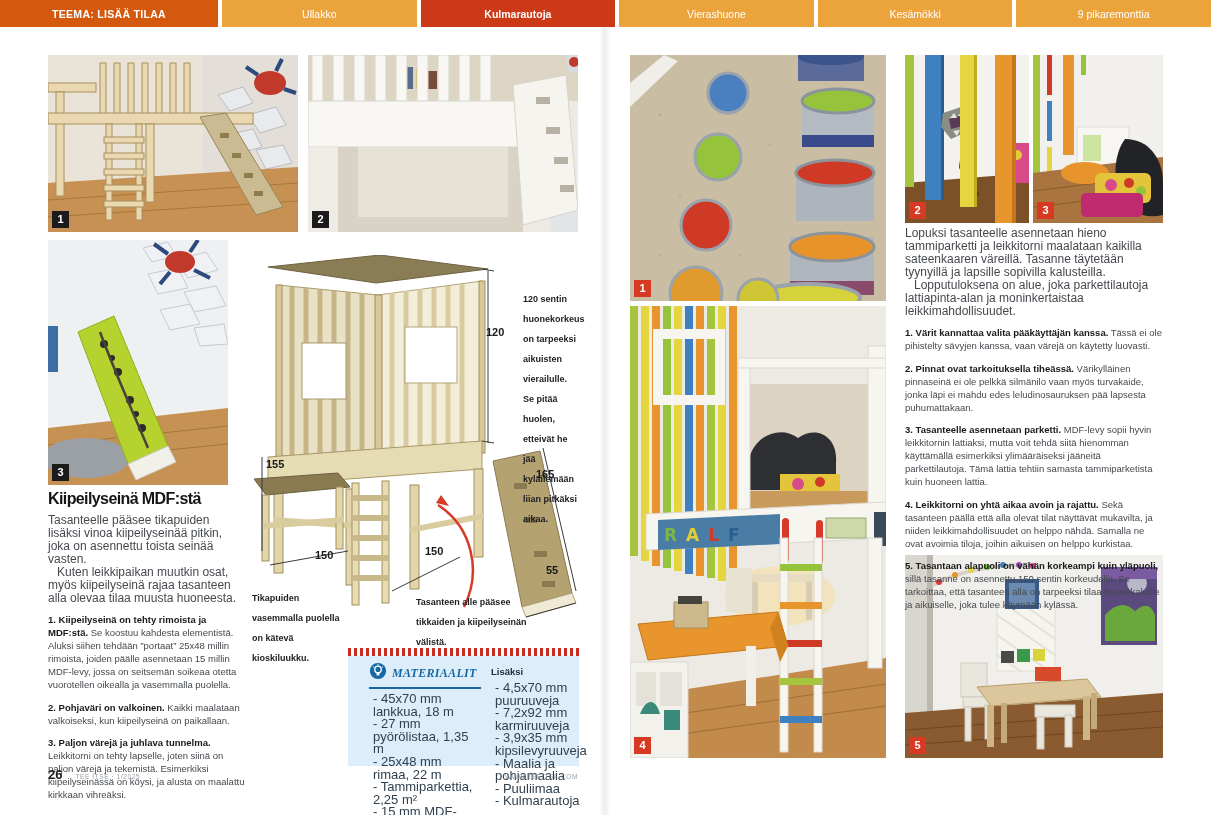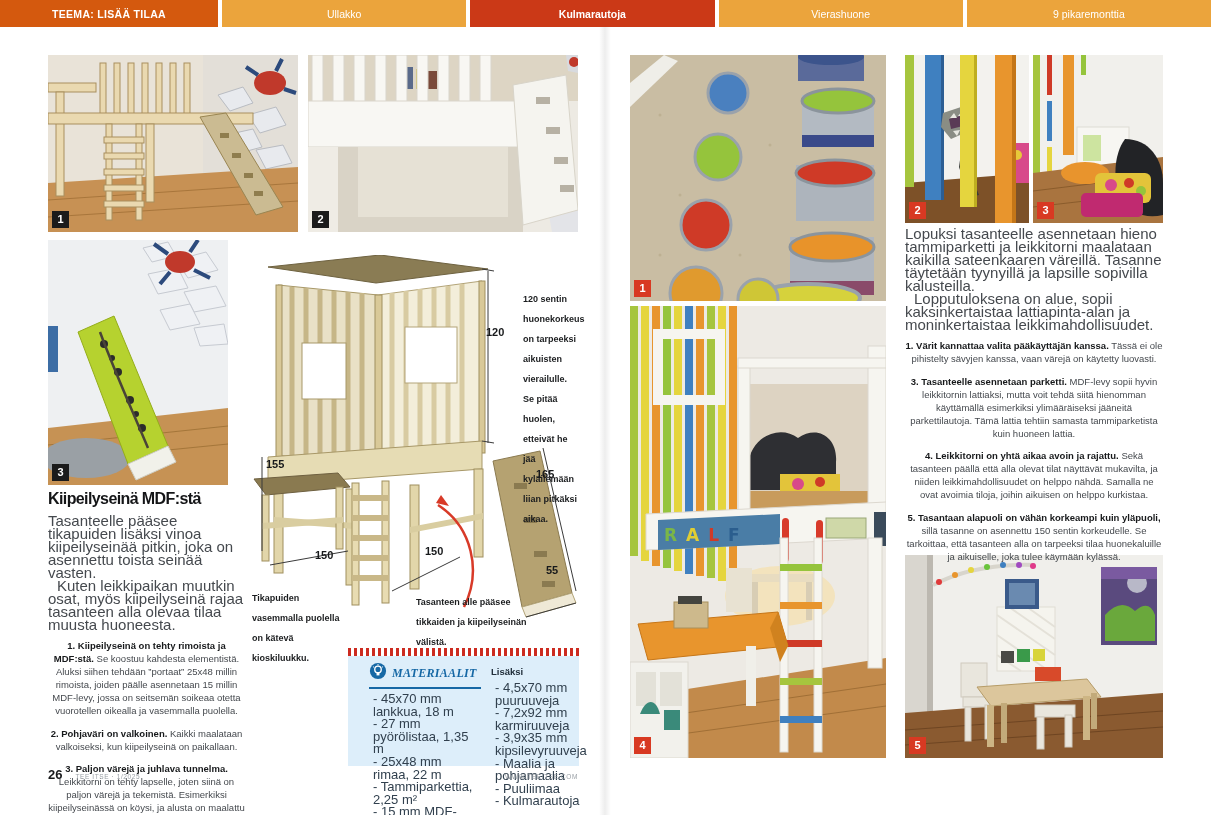--- a/index.html
+++ b/index.html
@@ -19,23 +19,23 @@
   figure.photo{position:absolute;margin:0;overflow:hidden;background:#eee;}
   figure.photo svg{display:block;width:100%;height:100%;}
   .badge{position:absolute;left:4px;bottom:4px;width:17px;height:17px;color:#fff;font-weight:bold;
          font-size:11px;display:flex;align-items:center;justify-content:center;line-height:1;}
   .badge.black{background:var(--badge-black,#1b1b1b);}
   .badge.red{background:var(--badge-red,#d83922);}
   
   .col{position:absolute;}
   h1.headline{margin:0 0 7px 0;font-size:16px;line-height:1.02;letter-spacing:-.6px;color:#141517;font-weight:bold;}
   h1.headline.big{font-size:21px;letter-spacing:-.8px;}
-  .body-p{margin:0;font-size:15px;line-height:13px;color:#45494e;}
+  .body-p{margin:0;font-size:12px;line-height:13px;color:#45494e;}
   .body-p.indent{text-indent:9px;}
-  .step{margin-top:8px;font-size:9.5px;line-height:13px;color:#45494e;text-align:center;}
+  .step{margin-top:8px;font-size:9.5px;line-height:13px;color:#45494e;}
   .step b{color:#17191b;}
   
   .diagram{position:absolute;left:250px;top:255px;width:330px;height:390px;}
   .dim{position:absolute;font-weight:bold;font-size:11px;color:#17191b;}
   .diag-note{position:absolute;font-weight:bold;font-size:9px;line-height:20px;color:#1b1d1f;}
   
   .materials{position:absolute;left:348px;top:648px;width:231px;height:118px;background:var(--materials-bg,#ddeefa);}
   .materials-stripe{height:8px;background:
      repeating-linear-gradient(90deg,var(--materials-stripe-red,#cc2b20) 0 3px,#fff 3px 6px);}
   .materials-inner{display:flex;padding:6px 8px 0 21px;gap:10px;}
@@ -65,20 +65,21 @@
 </head>
 <body>
 
 <div class="spread">
 
   <header class="nav">
     <div class="nav-theme">TEEMA: LISÄÄ TILAA</div>
     <div class="nav-tab">Ullakko</div>
     <div class="nav-tab active">Kulmarautoja</div>
     <div class="nav-tab">Vierashuone</div>
+    <div class="nav-tab">Kesämökki</div>
     <div class="nav-tab">9 pikaremonttia</div>
   </header>
 
   <div class="gutter"></div>
 
   <figure class="photo" style="left:48px;top:55px;width:250px;height:177px">
     <svg viewBox="0 0 250 177">
       <rect width="250" height="177" fill="#e9e3d8"></rect>
       <rect x="155" width="95" height="130" fill="#e3dfd8"></rect>
       <g stroke="#b9bcc2" stroke-width="1" fill="#e8eaee">
@@ -527,22 +528,23 @@
         <rect x="130" y="150" width="40" height="12"></rect>
           <rect x="132" y="162" width="7" height="32"></rect>
           <rect x="160" y="160" width="7" height="32"></rect>
       </g>
     </svg>
     <span class="badge red">5</span>
   </figure>
 
   <div class="col" style="left:905px;top:227px;width:258px">
     <p class="body-p">Lopuksi tasanteelle asennetaan hieno tammiparketti ja leikkitorni maalataan kaikilla sateenkaaren väreillä. Tasanne täytetään tyynyillä ja lapsille sopivilla kalusteilla.</p>
-    <p class="body-p indent">Lopputuloksena on alue, sopii kaksinkertaistaa lattiapinta-alan ja moninkertaistaa leikkimahdollisuudet.</p>
+    <p class="body-p indent">Lopputuloksena on alue, joka parkettilautoja lattiapinta-alan ja moninkertaistaa leikkimahdollisuudet.</p>
     <p class="step"><b>1. Värit kannattaa valita pääkäyttäjän kanssa.</b> <span>Tässä ei ole pihistelty sävyjen kanssa, vaan värejä on käytetty luovasti.</span></p>
+    <p class="step"><b>2. Pinnat ovat tarkoituksella tiheässä.</b> <span>Värikylläinen pinnaseinä ei ole pelkkä silmänilo vaan myös turvakaide, jonka läpi ei mahdu edes leludinosauruksen pää lapsesta puhumattakaan.</span></p>
     <p class="step"><b>3. Tasanteelle asennetaan parketti.</b> <span>MDF-levy sopii hyvin leikkitornin lattiaksi, mutta voit tehdä siitä hienomman käyttämällä esimerkiksi ylimääräiseksi jääneitä parkettilautoja. Tämä lattia tehtiin samasta tammiparketista kuin huoneen lattia.</span></p>
     <p class="step"><b>4. Leikkitorni on yhtä aikaa avoin ja rajattu.</b> <span>Sekä tasanteen päällä että alla olevat tilat näyttävät mukavilta, ja niiden leikkimahdollisuudet on helppo nähdä. Samalla ne ovat avoimia tiloja, joihin aikuisen on helppo kurkistaa.</span></p>
     <p class="step"><b>5. Tasantaan alapuoli on vähän korkeampi kuin yläpuoli,</b> <span>sillä tasanne on asennettu 150 sentin korkeudelle. Se tarkoittaa, että tasanteen alla on tarpeeksi tilaa huonekaluille ja aikuiselle, joka tulee käymään kylässä.</span></p>
   </div>
 
   <div class="footer footer-left">
     <span class="pageno">26</span>
     <span class="issue">TEE ITSE · 1/2025</span>
     <span class="site">WWW.TEEITSE.COM</span>
   </div>

